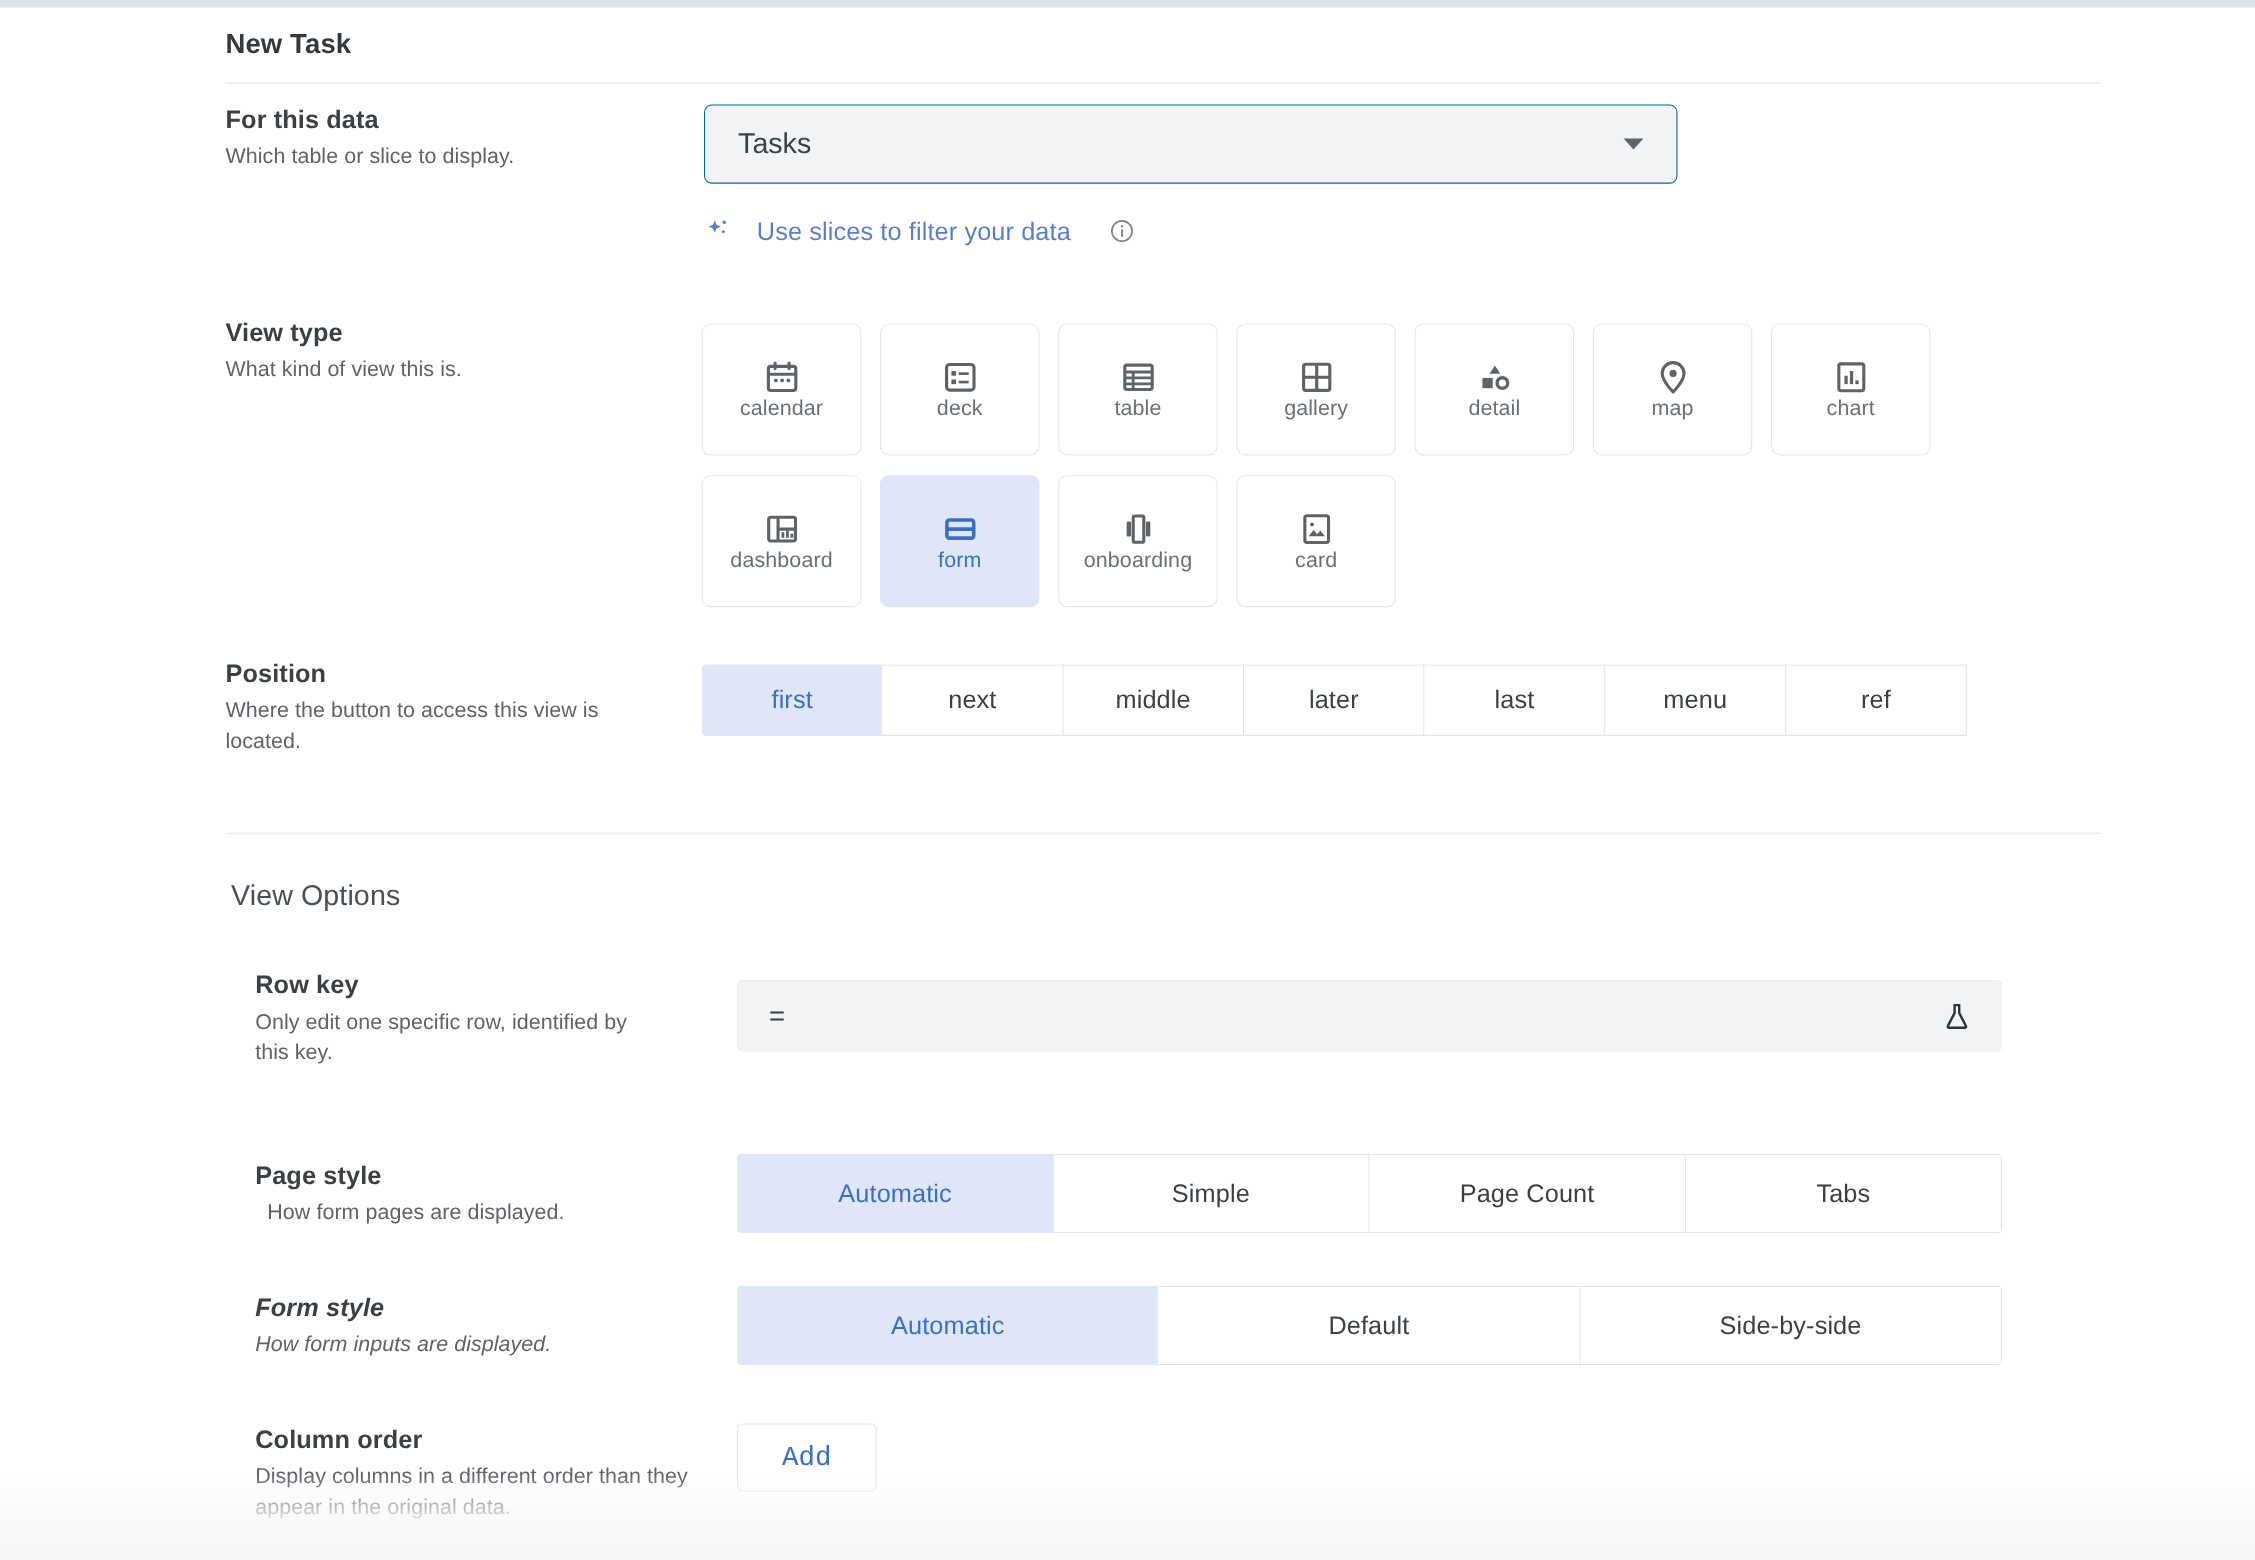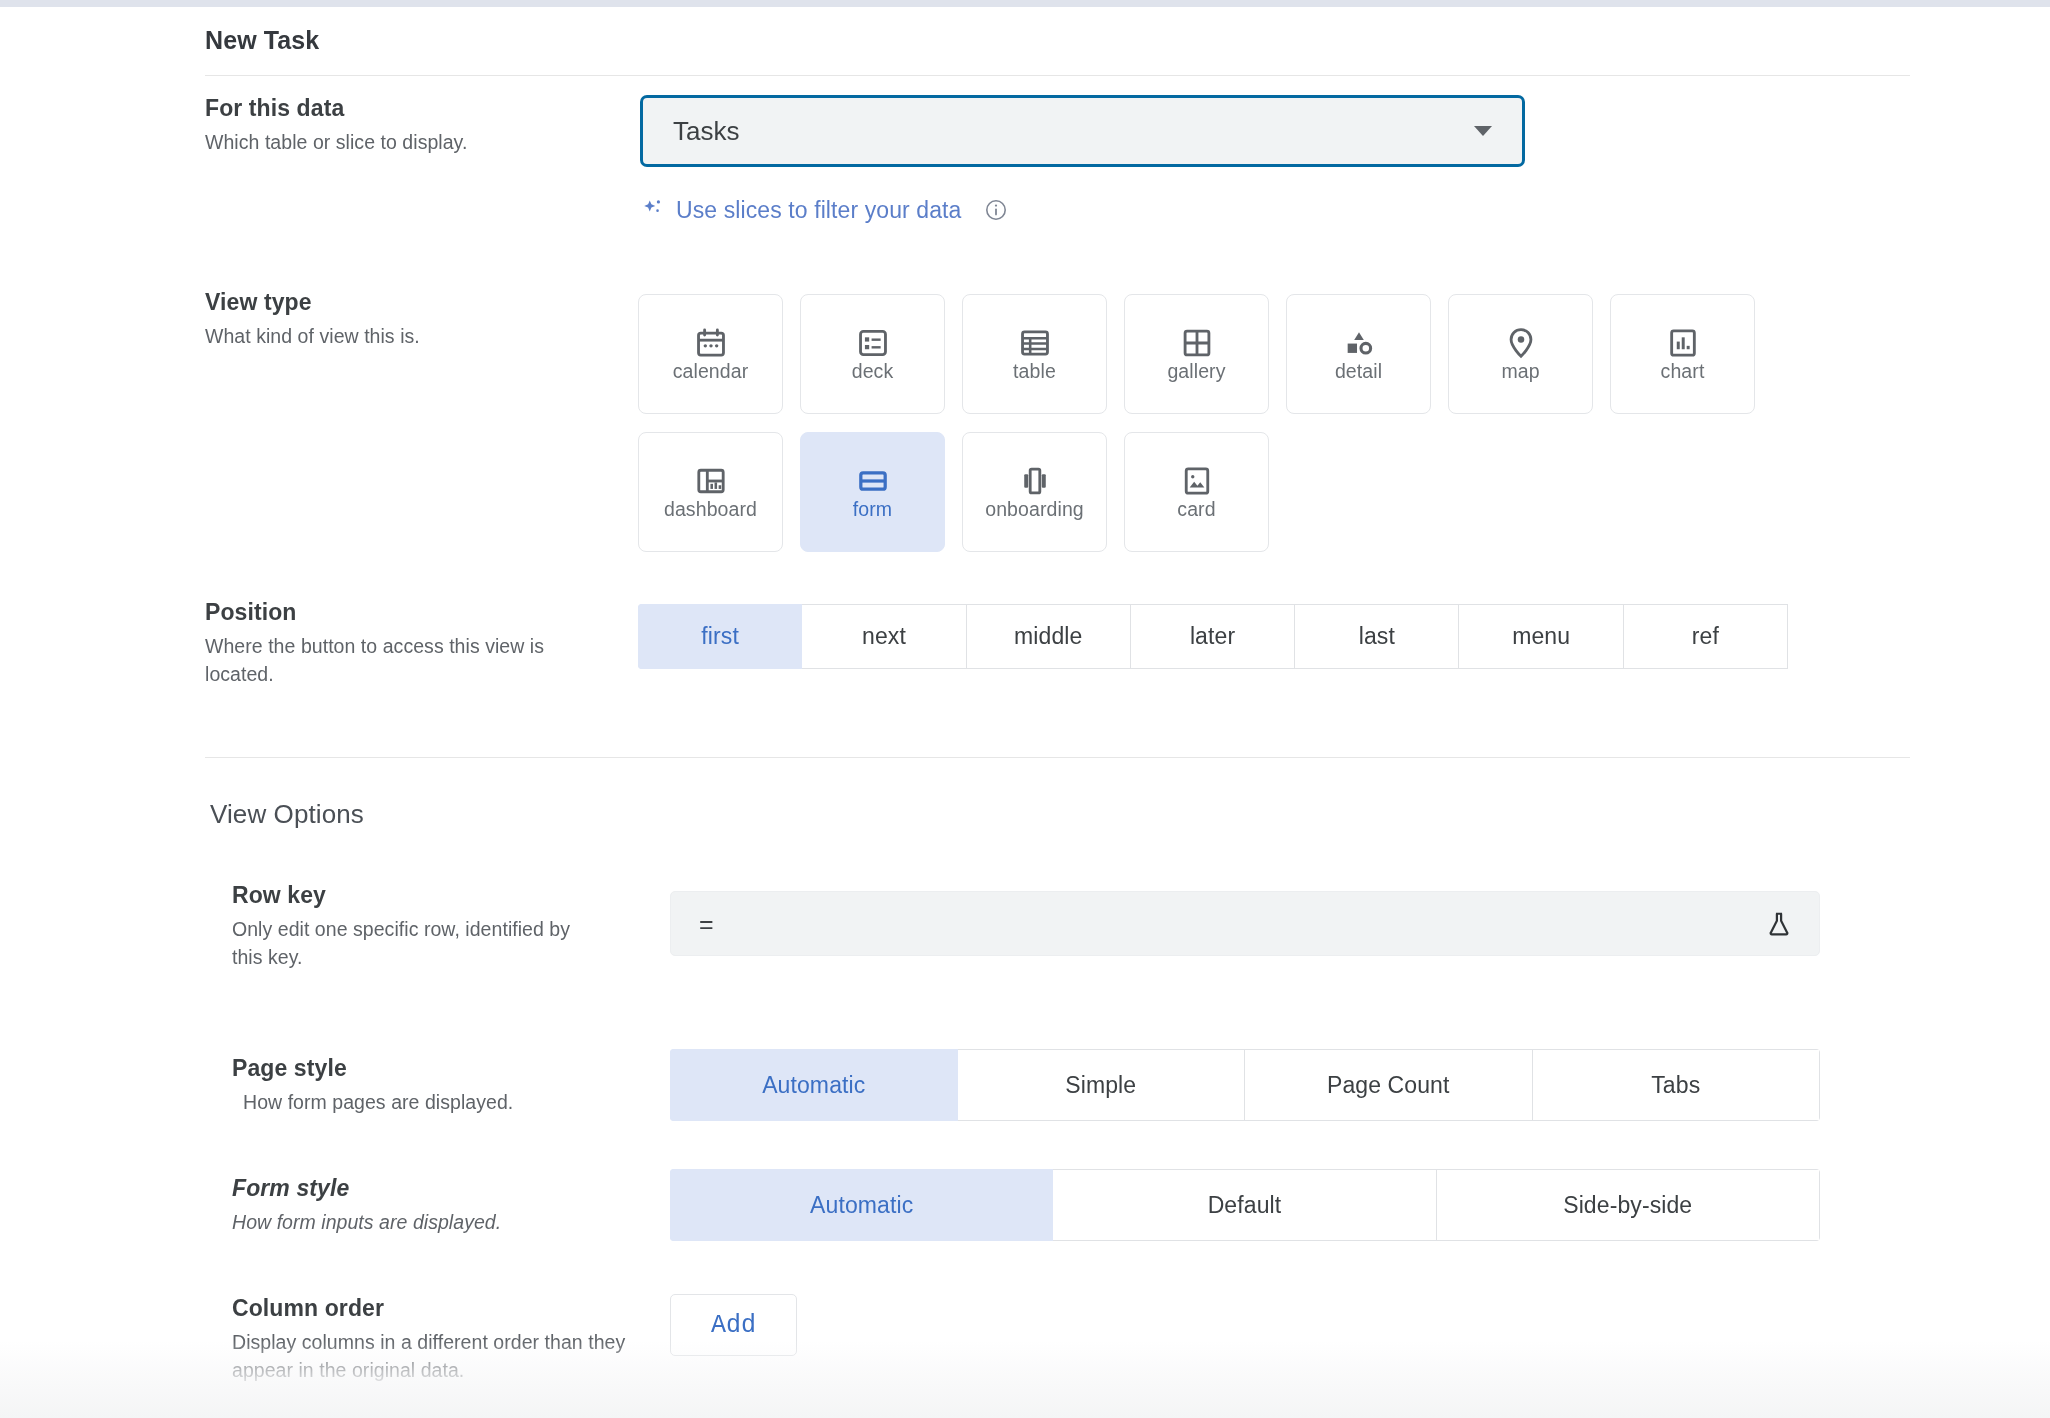--- a/index.html
+++ b/index.html
@@ -35,36 +35,36 @@
   }
   .lbl-sub {
     font-size:19.5px; color:#5f6368; line-height:1.45; letter-spacing:.05px;
     margin-top:6px;
   }
   .lbl-col { width:430px; }
 
   
   .select {
     position:absolute; left:640px; top:88px; width:885px; height:72px;
-    background:#f1f3f4; border:3px solid #0369a1; border-radius:7px;
+    background:#f1f3f4; border:1px solid #0369a1; border-radius:7px;
     cursor:pointer;
   }
   .select-val {
     position:absolute; left:30px; top:50%; transform:translateY(-50%);
     font-size:26px; color:#3c4043;
   }
   .caret {
     position:absolute; right:30px; top:50%; transform:translateY(-50%);
     width:0;height:0;border-left:9px solid transparent;border-right:9px solid transparent;
     border-top:10px solid #5f6368;
   }
 
   .slices {
     position:absolute; left:640px; top:185px; height:36px;
-    display:flex; align-items:center; gap:10px; cursor:pointer;
+    display:flex; align-items:center; gap:22px; cursor:pointer;
   }
   .slices .txt { font-size:23px; color:#5b7ec9; letter-spacing:.1px; }
   .spark { width:26px; height:28px; display:block; }
   .info { width:24px; height:24px; display:block; margin-left:12px; }
 
   
   .tiles { position:absolute; left:638px; top:287px; }
   .tilerow { display:flex; gap:17px; margin-bottom:18px; }
   .tile {
     width:145px; height:120px; border:1px solid #e4e6e9; border-radius:8px;

